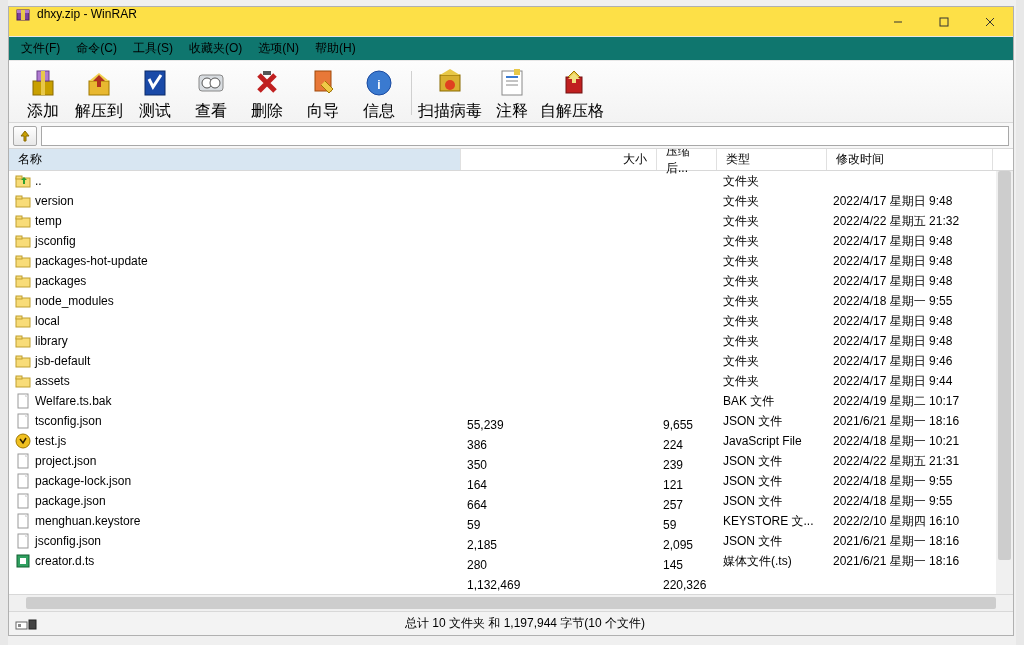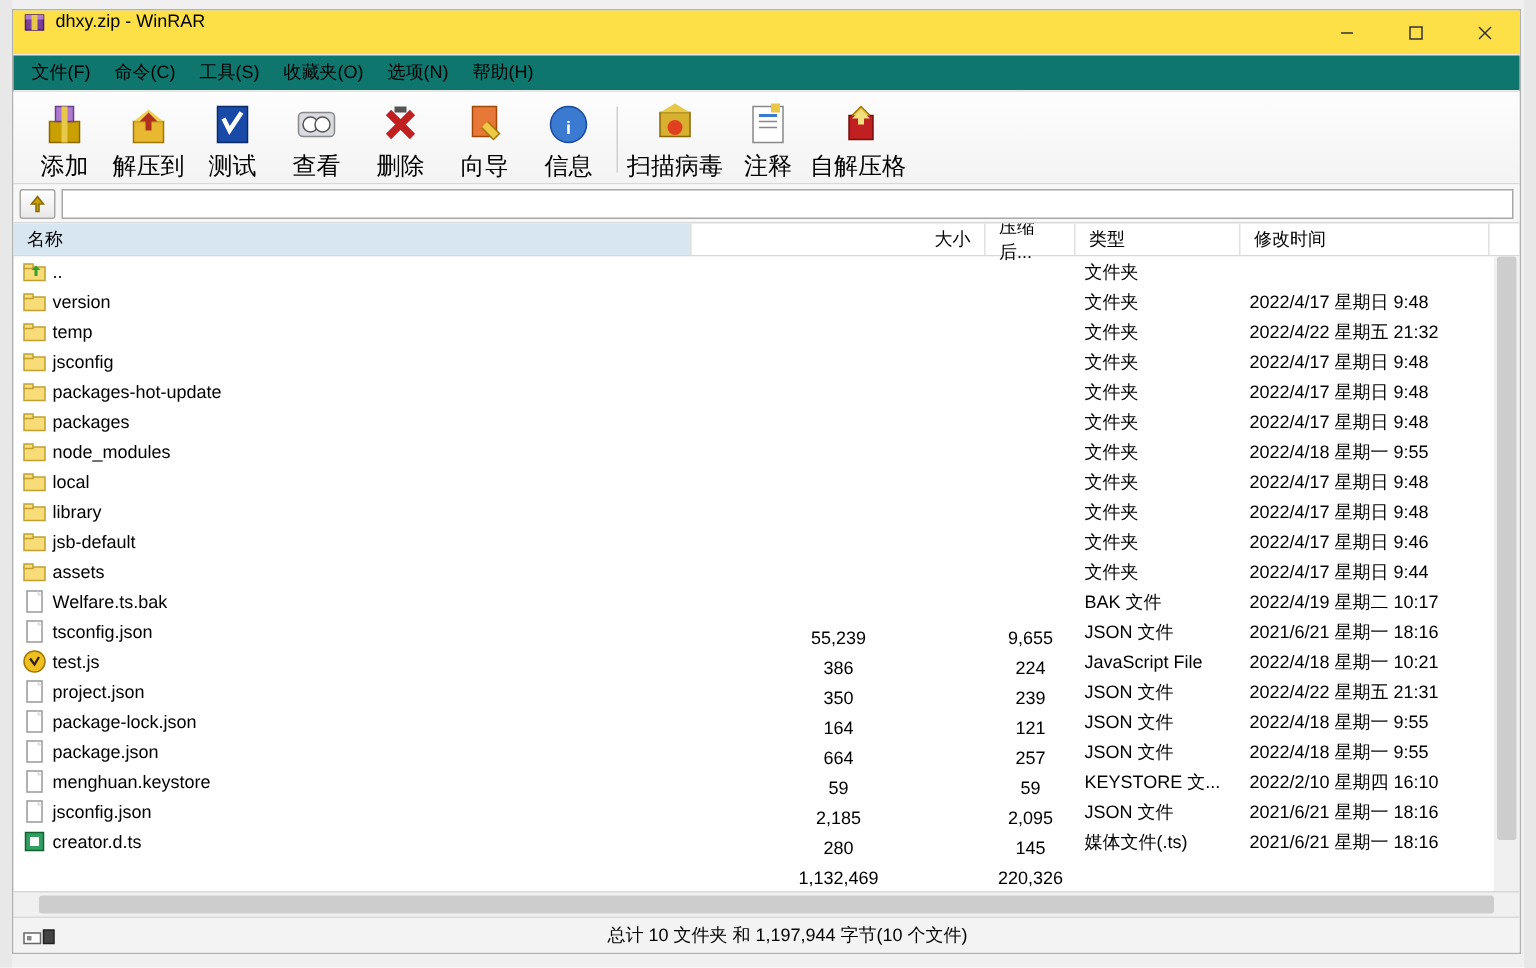--- a/index.html
+++ b/index.html
@@ -25,21 +25,21 @@
 .pathbox { flex:1; height:20px; border:1px solid #a8a8a8; background:#fff; }
 .listarea { flex:1; display:flex; flex-direction:column; overflow:hidden; position:relative; }
 .colheader { height:22px; display:flex; background:#fff; border-bottom:1px solid #d8d8d8; }
 .colheader .col { border-right:1px solid #e0e0e0; display:flex; align-items:center; padding:0 9px; color:#000; position:relative; }
 .colheader .col.sorted { background:#d8e6f2; }
 .colheader .col.r { justify-content:flex-end; }
 .rows { flex:1; overflow-y:auto; overflow-x:hidden; background:#fff; }
 .row { height:20px; display:flex; align-items:center; }
 .cell { padding:0 6px; overflow:hidden; white-space:nowrap; text-overflow:ellipsis; color:#000; }
 .cell.name { display:flex; align-items:center; gap:4px; }
-.cell.r { text-align:center;margin-top:48px; }
+.cell.r { text-align:left;margin-top:48px; }
 .ficon { width:16px; height:16px; flex:0 0 16px; display:flex; align-items:center; justify-content:center; }
 .statusbar { height:24px; display:flex; align-items:center; border-top:1px solid #d8d8d8; background:#f3f3f3; color:#000; }
 .statusbar .stl { padding-left:6px; display:flex; align-items:center; gap:2px; }
 .statusbar .stc { flex:1; text-align:center; }
 .hscroll { height:17px; background:#f0f0f0; border-top:1px solid #d8d8d8; display:flex; }
 .hscroll .thumb { flex:1; background:#cdcdcd; margin:2px 17px; border-radius:2px; }
 .col-name{width:452px}.col-size{width:196px}.col-packed{width:60px}.col-type{width:110px}.col-date{width:166px}
 .vscroll { position:absolute; right:0; top:22px; bottom:0; width:17px; background:#f0f0f0; }
 .vscroll .vthumb { position:absolute; left:2px; right:2px; top:0; height:92%; background:#cdcdcd; border-radius:2px; }
 </style>

